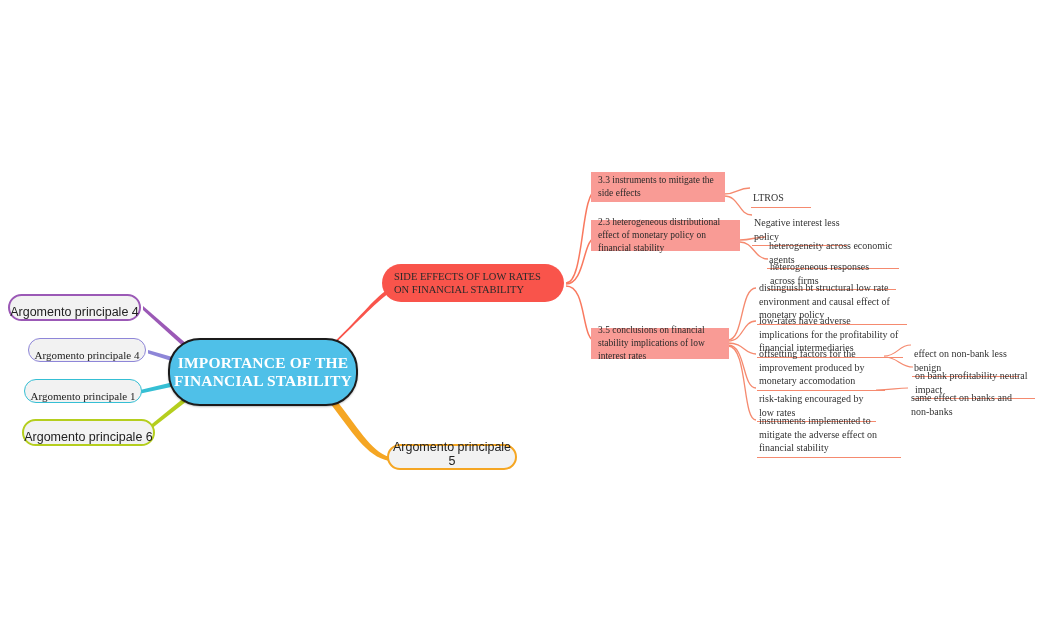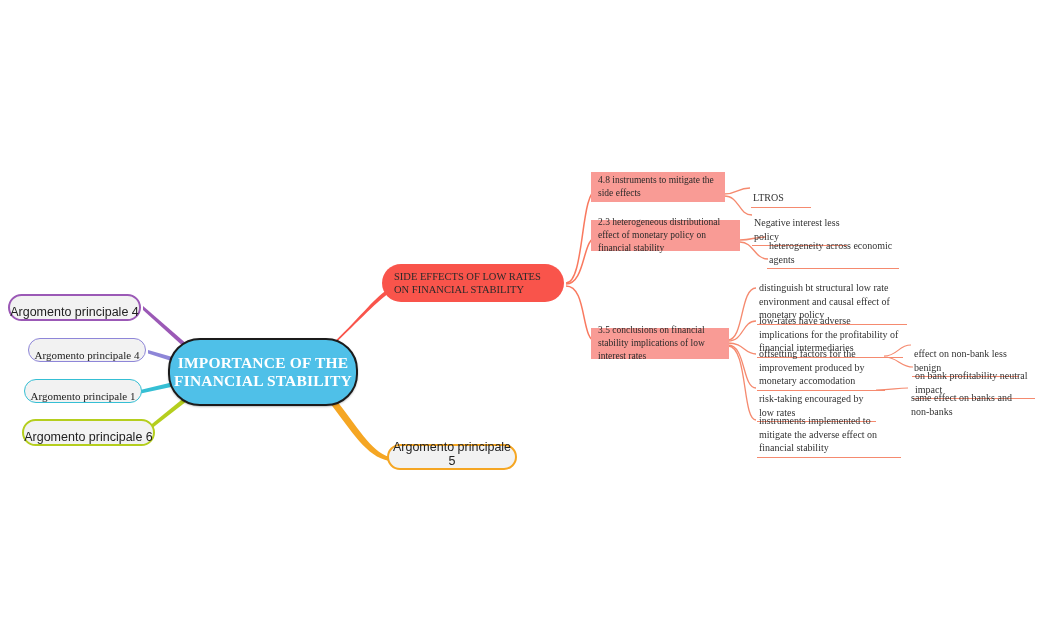--- a/index.html
+++ b/index.html
@@ -111,21 +111,21 @@
 
   <div class="pill big" style="left:387px;top:444px;width:130px;height:26px;border-color:#F5A623;">
     <span>Argomento principale 5</span>
   </div>
 
   <div class="red-node">
     <span>SIDE EFFECTS OF LOW RATES ON FINANCIAL STABILITY</span>
   </div>
 
   <div class="pink-node" style="left:591px;top:172px;width:134px;height:30px;">
-    <span>4.8 instruments to mitigate the side effects</span>
+    <span>3.3 instruments to mitigate the side effects</span>
   </div>
 
   <div class="pink-node" style="left:591px;top:220px;width:149px;height:31px;">
     <span>2.3 heterogeneous distributional effect of monetary policy on financial stability</span>
   </div>
 
   <div class="pink-node" style="left:591px;top:328px;width:138px;height:31px;">
     <span>3.5 conclusions on financial stability implications of low interest rates</span>
   </div>
 
@@ -134,20 +134,23 @@
   </div>
 
   <div class="leaf" style="left:752px;top:203px;width:95px;border-bottom:1.3px solid #F58A6F;">
     <span>Negative interest less policy</span>
   </div>
 
   <div class="leaf" style="left:767px;top:226px;width:132px;border-bottom:1.3px solid #F58A6F;">
     <span>heterogeneity across economic agents</span>
   </div>
 
+  <div class="leaf" style="left:768px;top:247px;width:128px;border-bottom:1.3px solid #F58A6F;">
+    <span>heterogeneous responses across firms</span>
+  </div>
 
   <div class="leaf" style="left:757px;top:268px;width:150px;border-bottom:1.3px solid #F58A6F;">
     <span>distinguish bt structural low rate environment and causal effect of monetary policy</span>
   </div>
 
   <div class="leaf" style="left:757px;top:301px;width:146px;border-bottom:1.3px solid #F58A6F;">
     <span>low-rates have adverse implications for the profitability of financial intermediaries</span>
   </div>
 
   <div class="leaf" style="left:757px;top:334px;width:128px;border-bottom:1.3px solid #F58A6F;">

